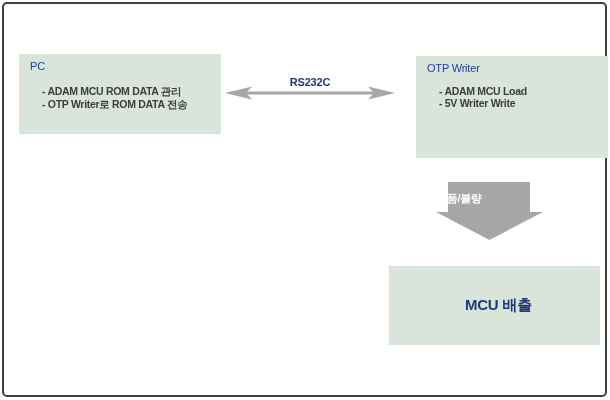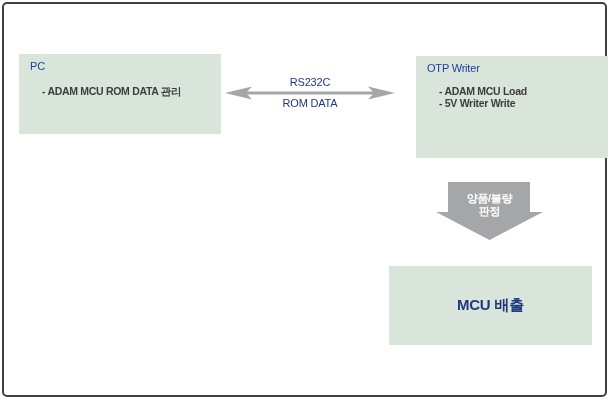--- a/index.html
+++ b/index.html
@@ -23,21 +23,21 @@
     pointer-events: none;
   }
   .box {
     position: absolute;
     background: #d9e4db;
   }
   .pc-box   { left: 19px;  top: 54px;  width: 202px; height: 80px; }
   .otp-box  { left: 400px; top: 56px;  width: 192px; height: 102px; margin-left: 16px; }
   .mcu-box  {
     left: 389px; top: 266px; width: 203px; height: 79px;
-    display: flex; align-items: center; justify-content: center;
+    display: flex; align-items: center; justify-content: center; padding-left: 8px;
   }
   .box-title {
     padding: 6px 4px 0 11px;
     font-size: 11px;
     font-weight: 400;
     color: #1d429c;
     letter-spacing: -0.2px;
   }
   .box-list {
     margin-top: 13px;
@@ -56,74 +56,73 @@
     color: #1e3a7d;
     letter-spacing: -0.2px;
   }
   .hlink-svg { position: absolute; left: 224px; top: 84px; }
   .link-label {
     position: absolute;
     left: 240px;
     width: 140px;
     text-align: center;
     font-size: 11px;
-    font-weight: 400;
+    font-weight: 700;
     color: #20397c;
     letter-spacing: -0.2px;
   }
   .link-label.top    { top: 76px; }
   .link-label.bottom { top: 97px; }
   .down-arrow-svg { position: absolute; left: 436px; top: 182px; }
   .decision-label {
     position: absolute;
     left: 436px; top: 192px;
     width: 107px;
-    text-align: center;
+    text-align: left;
     font-size: 11px;
     line-height: 13px;
     font-weight: 700;
     color: #ffffff;
     letter-spacing: -0.3px;
   }
 </style>
 </head>
 <body>
 
 <div class="canvas">
 
   <div class="frame"></div>
 
   <div class="box pc-box">
     <div class="box-title">PC</div>
     <div class="box-list">
       <div>- ADAM MCU ROM DATA 관리</div>
+      <div>- OTP Writer로 ROM DATA 전송</div>
     </div>
   </div>
 
   <svg class="hlink-svg" width="172" height="18" viewBox="0 0 172 18">
     <line x1="20" y1="9" x2="152" y2="9" stroke="#a5a6a8" stroke-width="3"></line>
     <polygon points="1,9 28,2.5 22,9 28,15.5" fill="#a5a6a8"></polygon>
     <polygon points="171,9 144,2.5 150,9 144,15.5" fill="#a5a6a8"></polygon>
   </svg>
   <div class="link-label top">RS232C</div>
-  <div class="link-label bottom">ROM DATA</div>
 
   <div class="box otp-box">
     <div class="box-title">OTP Writer</div>
     <div class="box-list">
       <div>- ADAM MCU Load</div>
       <div>- 5V Writer Write</div>
     </div>
   </div>
 
   <svg class="down-arrow-svg" width="107" height="58" viewBox="0 0 107 58">
     <polygon points="12,0 94,0 94,30 107,30 53.5,58 0,30 12,30" fill="#a5a6a8"></polygon>
   </svg>
   <div class="decision-label">
     <div>양품/불량</div>
-    <div>판정</div>
   </div>
 
   <div class="box mcu-box">
     <span class="mcu-label">MCU 배출</span>
   </div>
 
 </div>
 
 </body></html>

